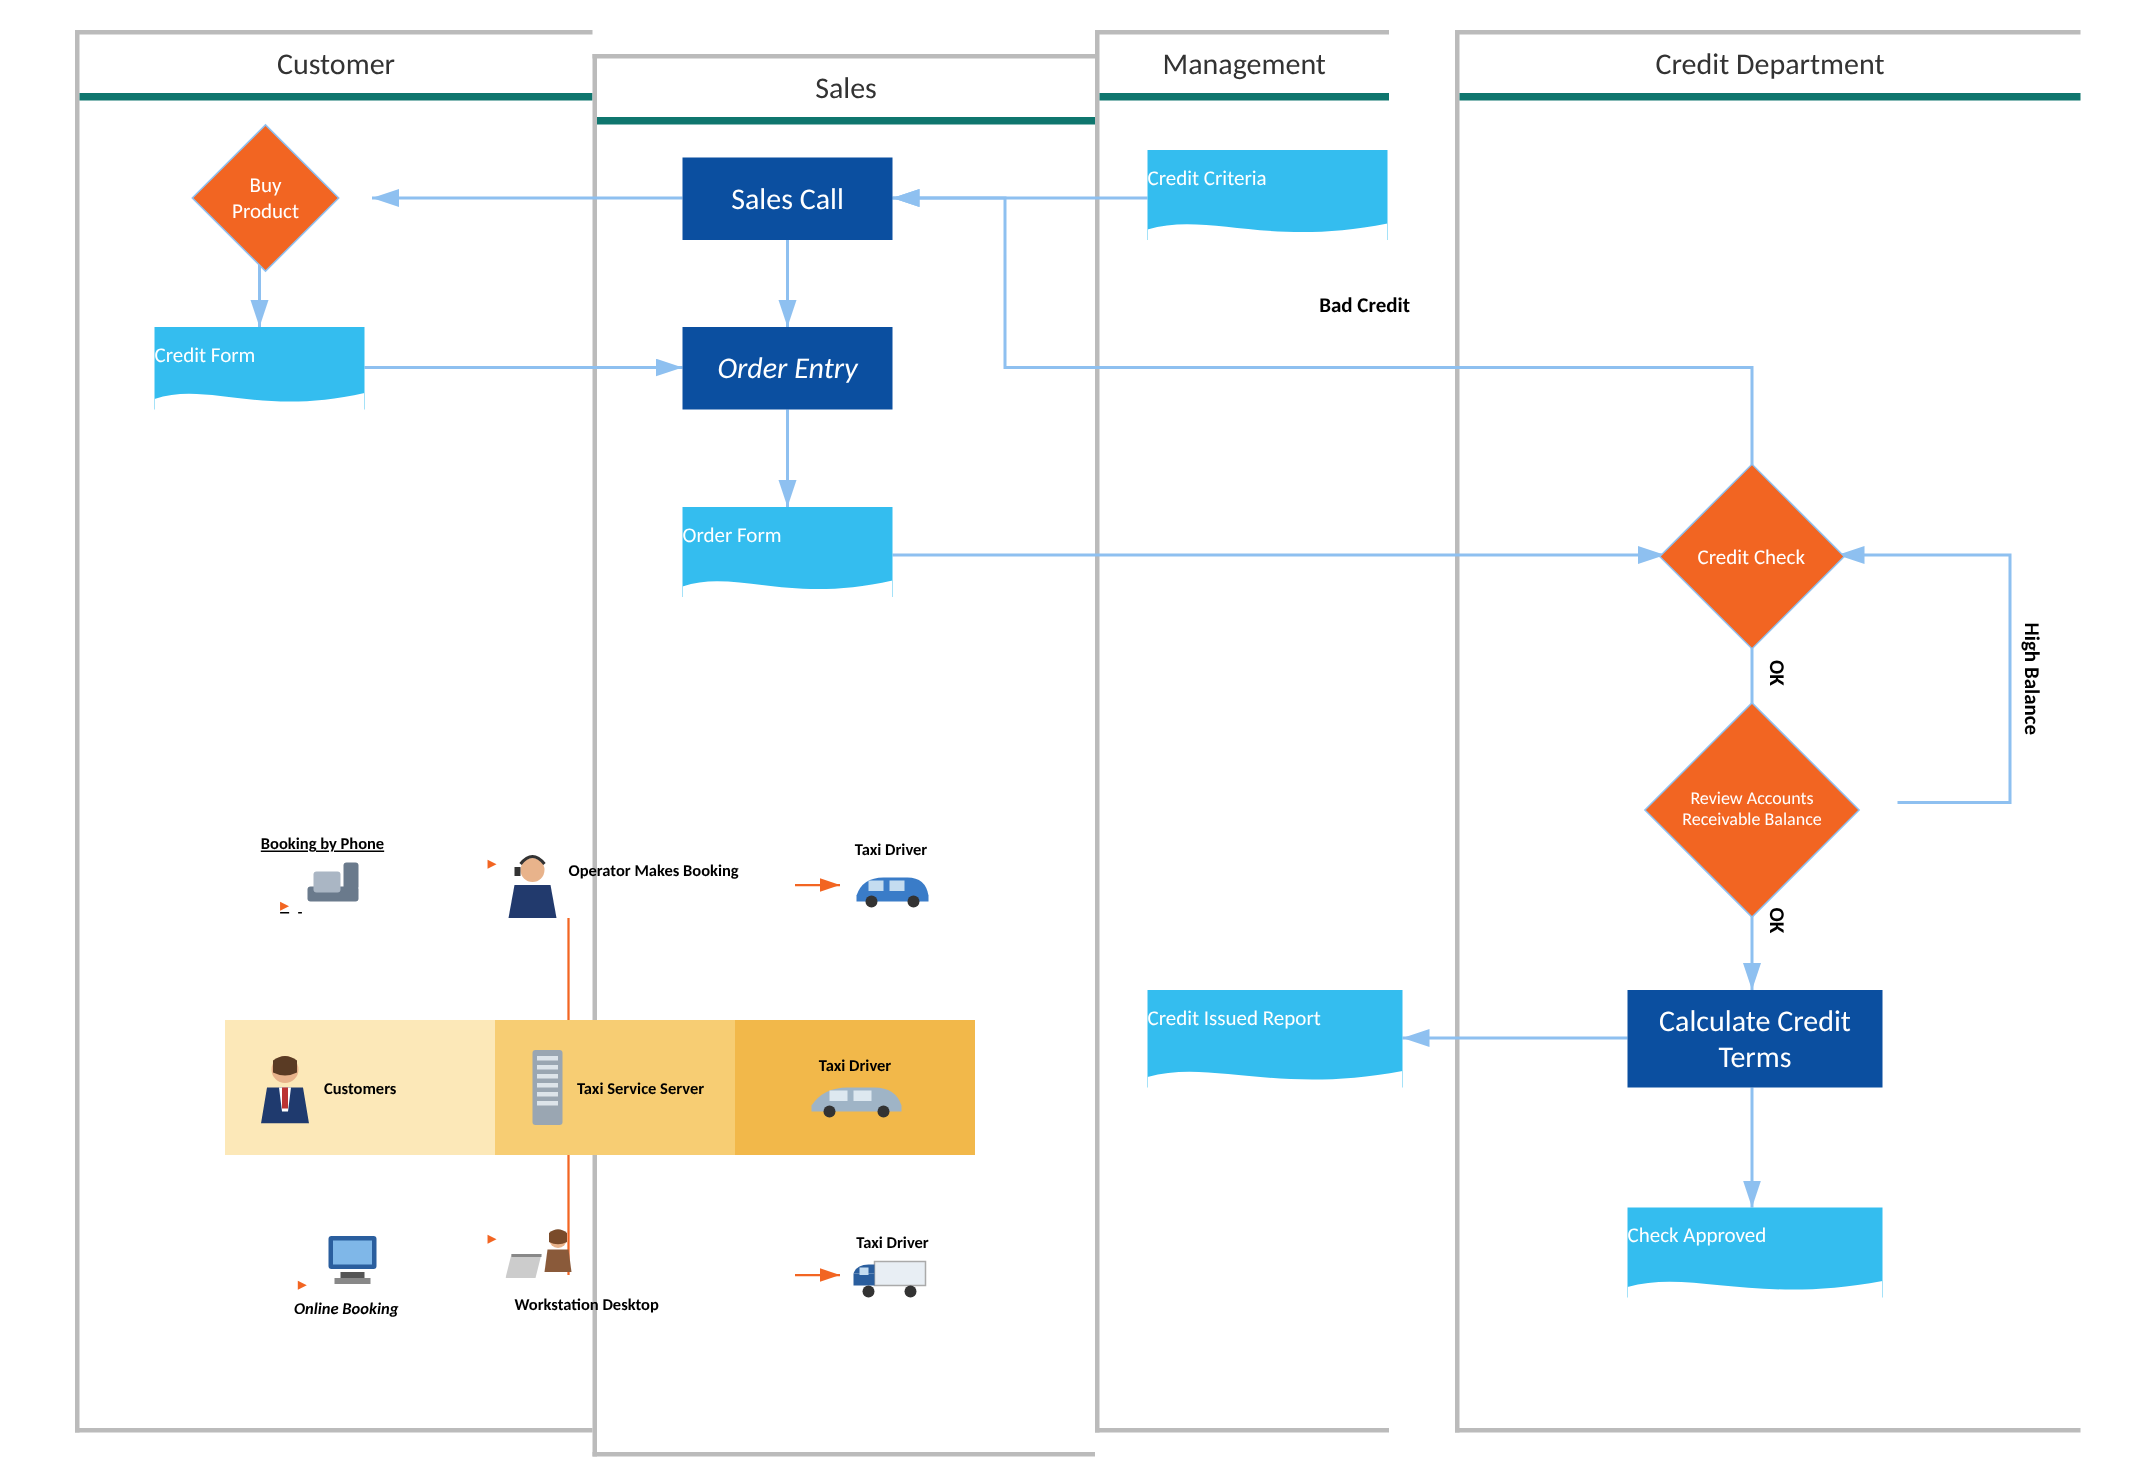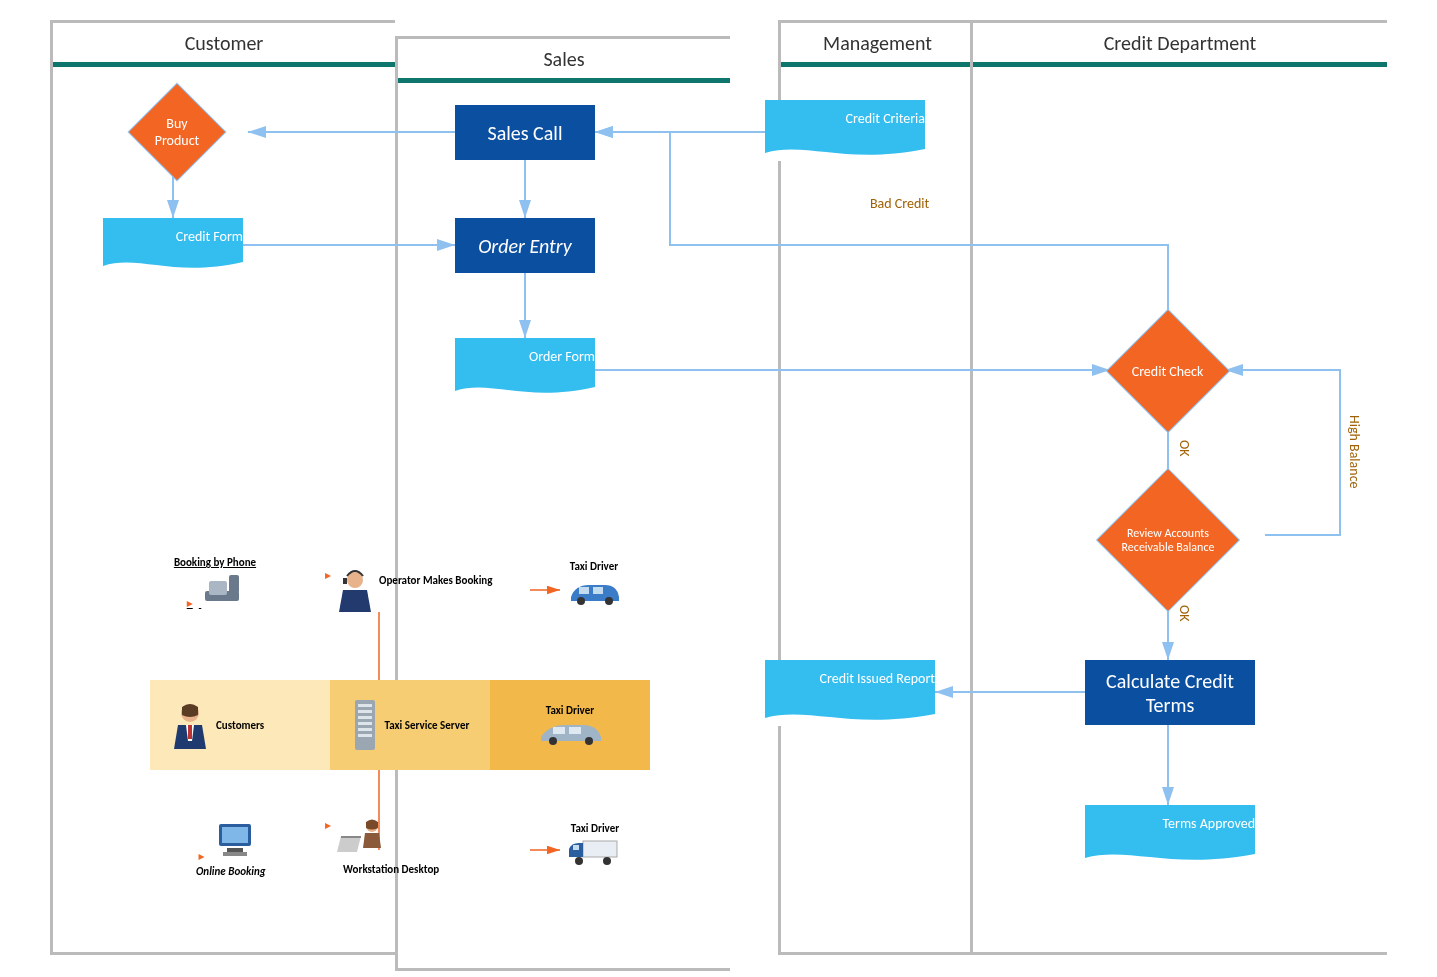--- a/index.html
+++ b/index.html
@@ -6,24 +6,24 @@
   body { font-family: Calibri, Arial, sans-serif; background: #fff; width: 1437px; height: 977px; position: relative; }
   .canvas { position: absolute; left: 50px; top: 20px; width: 1337px; height: 940px; }
   .lane { position: absolute; top: 0; height: 935px; border: 3px solid #bbb; border-right: none; }
   .lane:last-of-type { border-right: 3px solid #bbb; }
   .lane-header { height: 44px; border-bottom: 5px solid #0f766e; display: flex; align-items: center; justify-content: center; font-size: 20px; color: #333; }
   .shape { position: absolute; display: flex; align-items: center; justify-content: center; text-align: center; }
   .diamond { transform: rotate(45deg); }
   .diamond span { transform: rotate(-45deg); display: block; }
   .orange-diamond { background: #f26522; color: #fff; font-size: 14px; box-shadow: 0 0 0 1px #8ec0f0; }
   .blue-box { background: #0b4fa0; color: #fff; font-size: 20px; }
-  .doc { background: #34bdef; color: #fff; font-size: 14px; position: absolute; text-align: right; padding-top: 10px; }
+  .doc { background: #34bdef; color: #fff; font-size: 14px; position: absolute; text-align: left; padding-top: 10px; }
   .doc-wave { position: absolute; bottom: -1px; left: 0; width: 100%; height: 16px; overflow: hidden; }
   .doc-wave svg { width: 100%; height: 100%; display: block; }
-  .edge-label { position: absolute; color: #a16207; font-size: 14px; text-align: left; }
+  .edge-label { position: absolute; color: #000000; font-size: 14px; text-align: right; font-weight: bold; }
   .vert-label { writing-mode: vertical-rl; }
   svg.arrows { position: absolute; left: 0; top: 0; width: 1337px; height: 940px; pointer-events: none; }
   .taxi-panel { position: absolute; left: 60px; top: 530px; width: 560px; height: 380px; font-size: 11px; color: #000; }
   .taxi-row { position: absolute; left: 40px; width: 500px; height: 90px; display: flex; }
   .taxi-row.mid { top: 130px; }
   .taxi-cell { flex: 0 0 auto; height: 90px; display: flex; align-items: center; }
   .mid-bg1 { background: #fce8b8; }
   .mid-bg2 { background: #f7cd73; }
   .mid-bg3 { background: #f2b84a; }
   .tlabel { font-size: 11px; margin-left: 6px; font-weight: bold; color: #000; }
@@ -33,21 +33,21 @@
 <body>
 
 <div class="canvas">
 
   <div class="lane" style="left:0; width:345px;">
     <div class="lane-header">Customer</div>
   </div>
   <div class="lane" style="left:345px; width:335px;margin-top:16px;">
     <div class="lane-header">Sales</div>
   </div>
-  <div class="lane" style="left:680px; width:196px;margin-left:48px;">
+  <div class="lane" style="left:680px; width:196px;">
     <div class="lane-header">Management</div>
   </div>
   <div class="lane" style="left:920px; width:417px;">
     <div class="lane-header">Credit Department</div>
   </div>
 
   <svg class="arrows">
     <defs>
       <marker id="ah" markerWidth="10" markerHeight="10" refX="9" refY="3" orient="auto">
         <path d="M0,0 L9,3 L0,6 Z" fill="#8ec0f0"></path>
@@ -131,21 +131,21 @@
   <div class="shape diamond orange-diamond" style="left:1075px; top:308px; width:86px; height:86px;">
     <span>Credit Check</span>
   </div>
   <div class="shape diamond orange-diamond" style="left:1068px; top:470px; width:100px; height:100px;">
     <span style="font-size:12px; width:140px;">Review Accounts Receivable Balance</span>
   </div>
   <div class="shape blue-box" style="left:1035px; top:640px; width:170px; height:65px;">
     <span>Calculate Credit Terms</span>
   </div>
   <div class="doc" style="left:1035px; top:785px; width:170px; height:60px;">
-    <span>Terms Approved</span>
+    <span>Check Approved</span>
     <div class="doc-wave">
         <svg viewBox="0 0 100 16" preserveAspectRatio="none">
           <path d="M0,8 C25,-4 50,20 100,4 L100,16 L0,16 Z" fill="#fff"></path>
         </svg>
       </div>
   </div>
 
   <div class="edge-label" style="left:820px; top:175px; width:70px;">Bad Credit</div>
   <div class="edge-label vert-label" style="left:1126px; top:420px;">OK</div>
   <div class="edge-label vert-label" style="left:1126px; top:585px;">OK</div>

